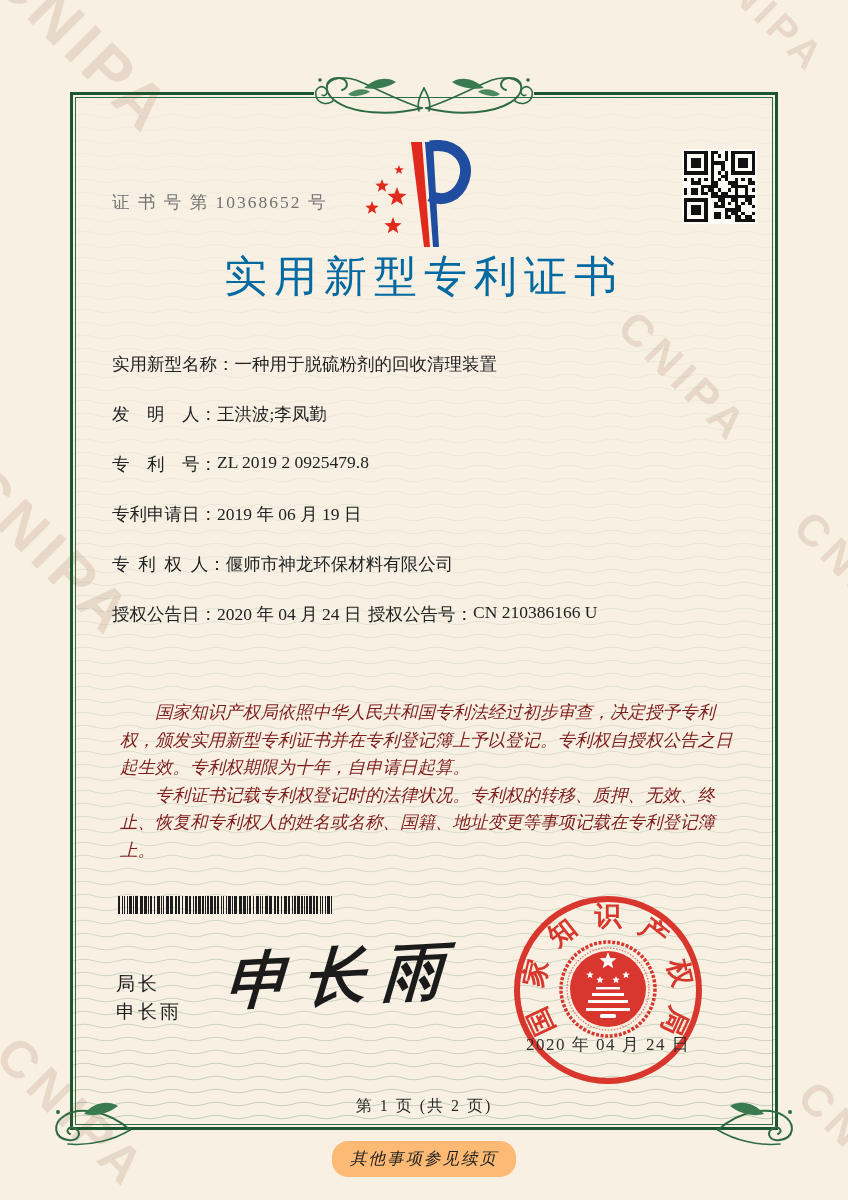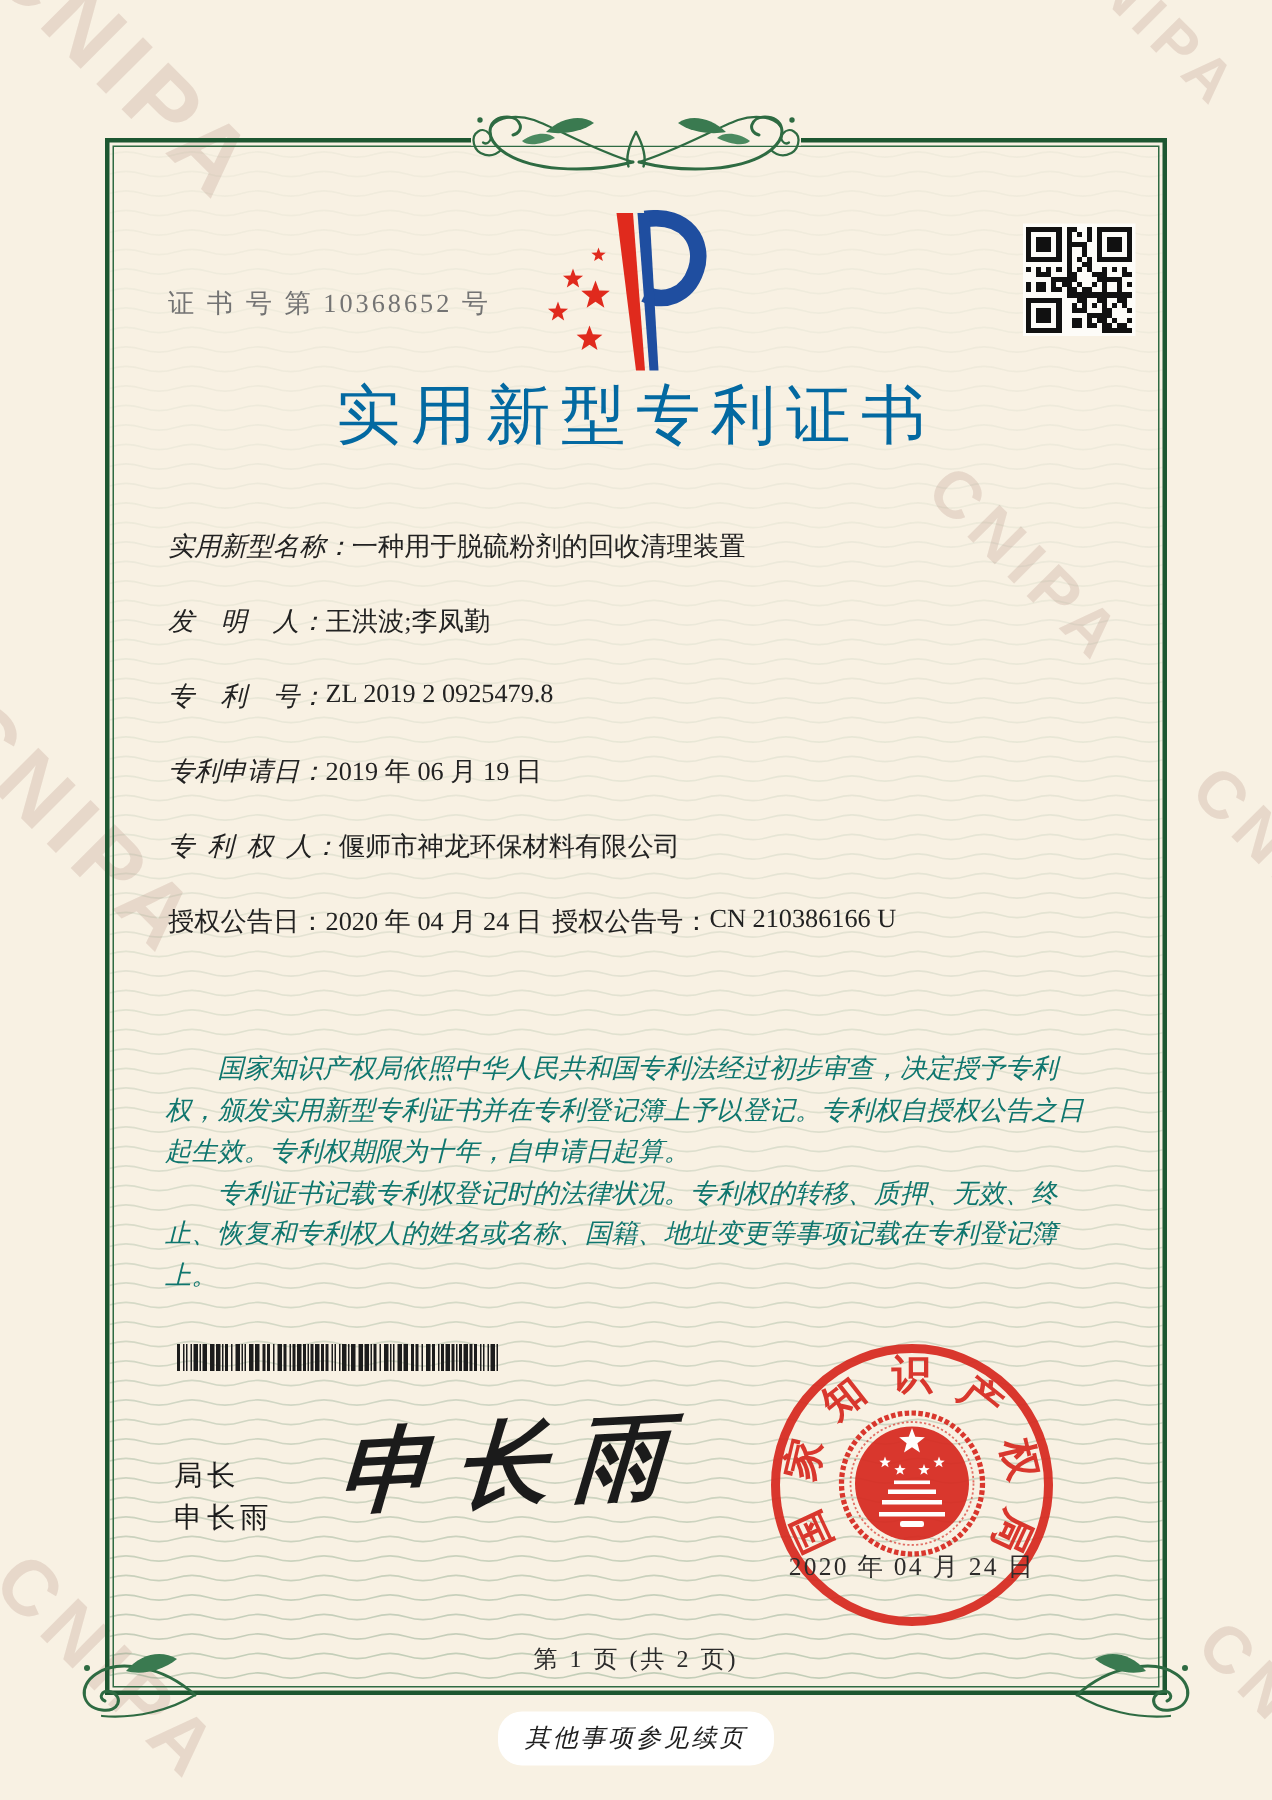--- a/index.html
+++ b/index.html
@@ -25,40 +25,40 @@
   .content { position:absolute; inset:0; z-index:3; color:#222; }
 
   .cert-no { position:absolute; left:112px; top:162px; font-size:17.5px; letter-spacing:2px; color:#737373;margin-top:28px; }
   .logo { position:absolute; left:362px; top:140px; }
   .qr { position:absolute; left:682px; top:149px; width:75px; height:75px; background:#fdfcf8; padding:2px; }
   .title { position:absolute; left:0; top:248px; width:100%; text-align:center;
            font-size:43px; font-weight:normal; letter-spacing:7px; color:#0369a1; }
 
   .fields { position:absolute; left:112px; top:352px; width:640px; font-size:17.5px; }
   .field-row { display:flex; height:50px; align-items:flex-start; white-space:pre; }
-  .field-label { flex:none;font-style:italic; }
+  .field-label { flex:none; }
   .grant-group1 { width:256px; flex:none; display:flex; white-space:pre; }
 
-  .paras { position:absolute; left:110px; top:699px; width:629px; font-size:17.5px;
-           line-height:27.5px; font-style:italic; color:#0f766e; }
+  .paras { position:absolute; left:120px; top:699px; width:629px; font-size:17.5px;
+           line-height:27.5px; font-style:italic; color:#7f1d1d; }
   .paras p { text-indent:2em; }
 
   .barcode { position:absolute; left:118px; top:896px; }
 
   .signer-title { position:absolute; left:116px; top:971px; font-size:19px; letter-spacing:3px; color:#1c1c1c; }
   .signer-name  { position:absolute; left:116px; top:999px; font-size:19px; letter-spacing:3px; color:#1c1c1c; }
   .sig-script { position:absolute; left:226px; top:934px; font-size:62px; font-style:italic;
                 font-weight:bold; letter-spacing:16px; color:#1b1b1b; transform:rotate(-3deg) skewX(-6deg); }
 
   .seal { position:absolute; left:508px; top:890px; opacity:0.93; mix-blend-mode:multiply; }
 
   .page-no { position:absolute; left:0; top:1096px; width:100%; text-align:center;
              font-size:16px; letter-spacing:2px; color:#2b2b2b; }
   .continuation { position:absolute; left:50%; top:1141px; transform:translateX(-50%);
-                  background:#ffffff; padding:7px 18px; font-size:16.5px; letter-spacing:2px;
+                  background:#fdba74; padding:7px 18px; font-size:16.5px; letter-spacing:2px;
                   font-style:italic; color:#1f1f1f; z-index:3;border-radius:16px; }
 </style>
 </head>
 <body>
 
 <div class="page">
 
   <span class="wm" style="left:-30px; top:6px;  font-size:64px;">CNIPA</span>
   <span class="wm" style="left:690px; top:-10px; font-size:40px;">CNIPA</span>
   <span class="wm" style="left:602px; top:352px; font-size:44px;">CNIPA</span>

